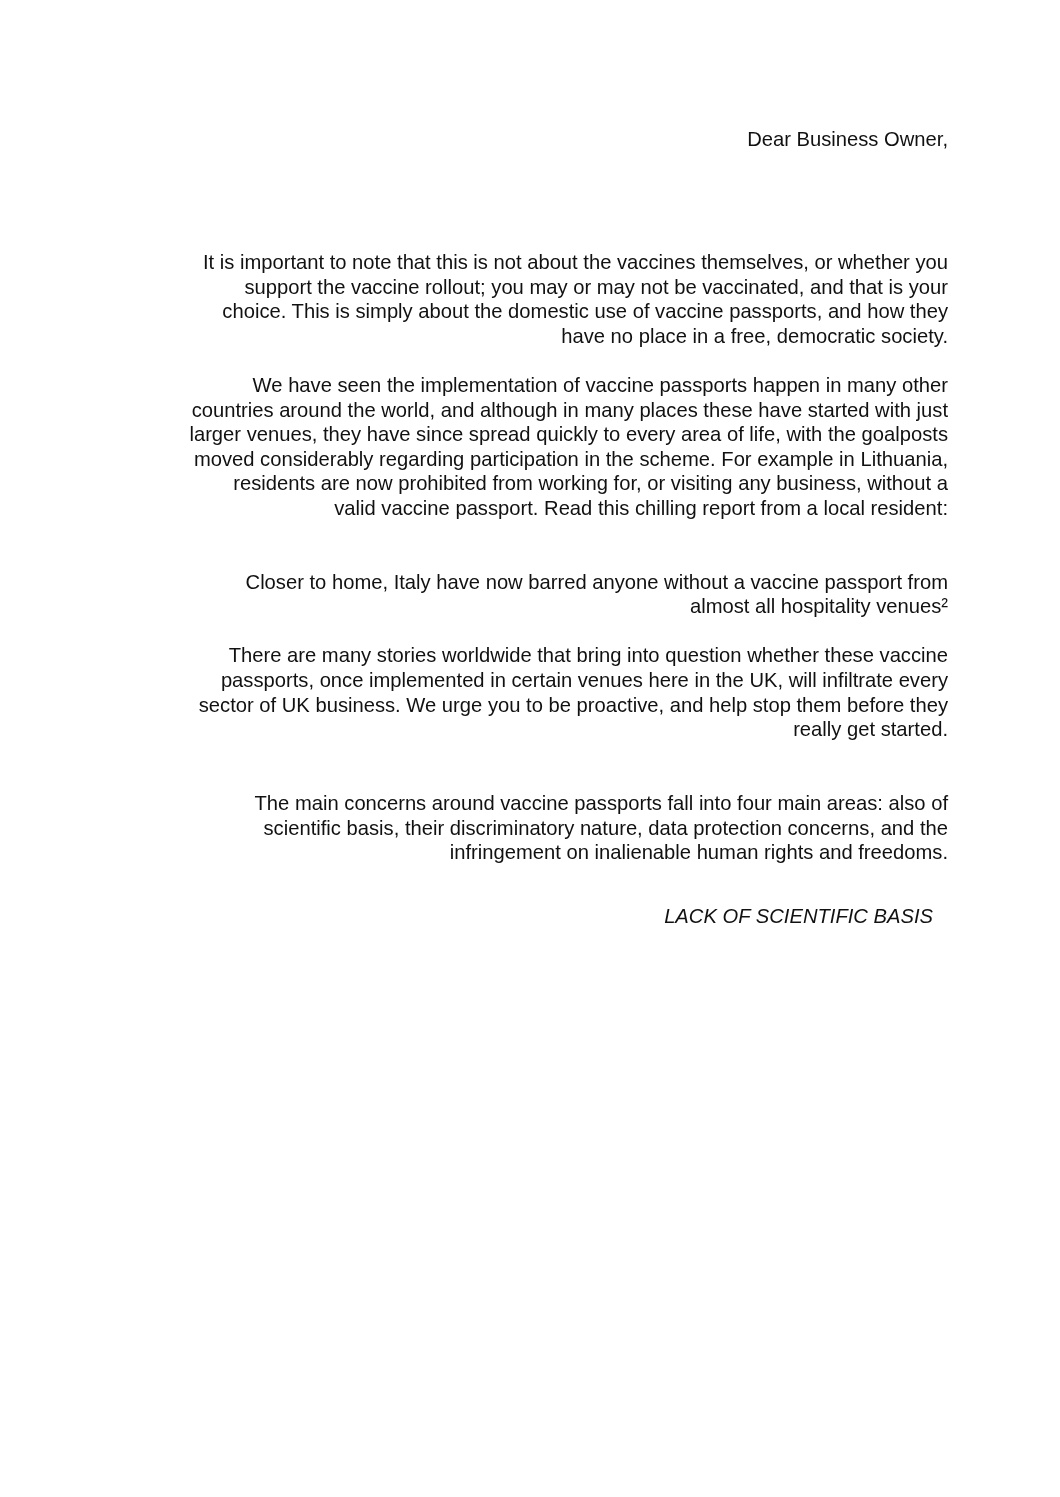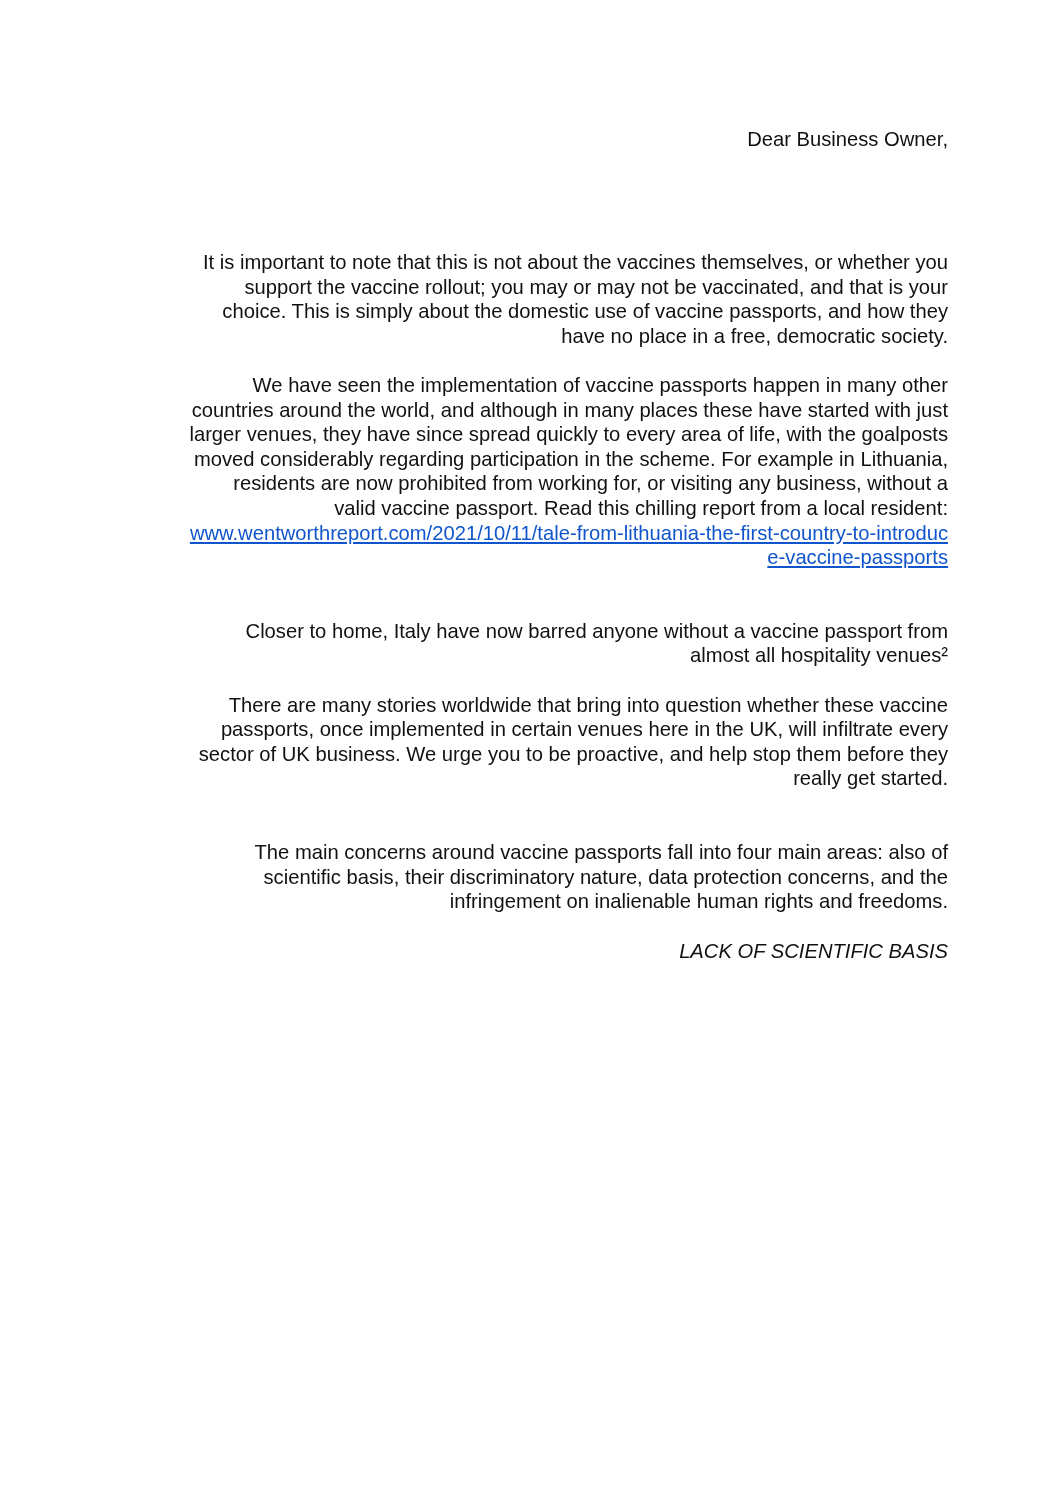--- a/index.html
+++ b/index.html
@@ -6,21 +6,21 @@
     body { width: 1060px; height: 1497px; position: relative; overflow: hidden; }
     .page {
       position: absolute; left: 128px; top: 127px; width: 820px;
       font-family: "Liberation Sans", sans-serif;
       font-size: 20.2px; line-height: 24.6px; color: #111111; text-align: right;
     }
     .p { margin: 0; white-space: pre-line; }
     .gap { height: 24.6px; }
     .gap2 { height: 49.2px; }
     a.link { color: #1155cc; text-decoration: underline; word-break: break-all; }
-    .heading { font-style: italic; margin: 0; }
+    .heading { font-style: italic; margin: 15px; }
   </style>
 </head>
 <body>
 
 <div class="page">
   <p class="p">Dear Business Owner,</p>
   <div class="gap"></div>
   <div class="gap"></div>
   <div class="gap"></div>
   <div class="gap"></div>
@@ -28,22 +28,20 @@
 support the vaccine rollout; you may or may not be vaccinated, and that is your
 choice. This is simply about the domestic use of vaccine passports, and how they
 have no place in a free, democratic society.</p>
   <div class="gap"></div>
   <p class="p">We have seen the implementation of vaccine passports happen in many other
 countries around the world, and although in many places these have started with just
 larger venues, they have since spread quickly to every area of life, with the goalposts
 moved considerably regarding participation in the scheme. For example in Lithuania,
 residents are now prohibited from working for, or visiting any business, without a
 valid vaccine passport. Read this chilling report from a local resident:</p>
-  <p class="p"><a class="link">www.wentworthreport.com/2021/10/11/tale-from-lithuania-the-first-country-to-introduc
-e-vaccine-passports</a></p>
   <div class="gap"></div>
   <div class="gap"></div>
   <p class="p">Closer to home, Italy have now barred anyone without a vaccine passport from
 almost all hospitality venues²</p>
   <div class="gap"></div>
   <p class="p">There are many stories worldwide that bring into question whether these vaccine
 passports, once implemented in certain venues here in the UK, will infiltrate every
 sector of UK business. We urge you to be proactive, and help stop them before they
 really get started.</p>
   <div class="gap2"></div>

